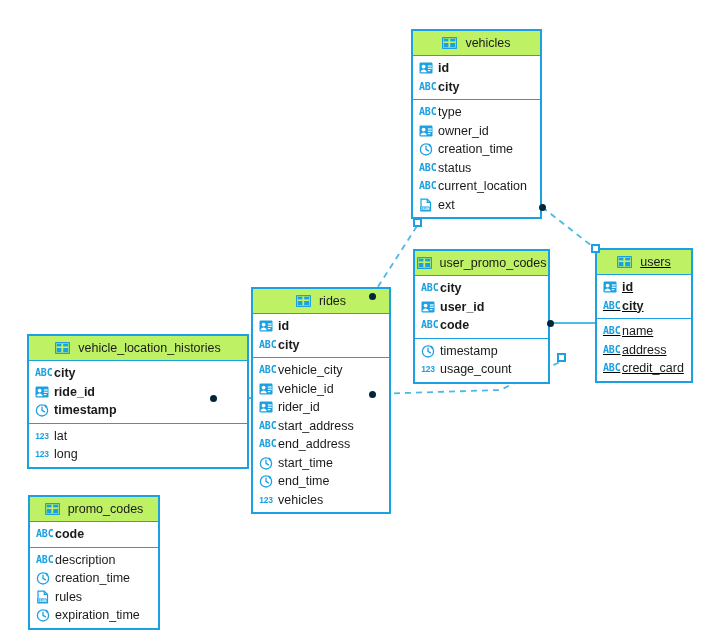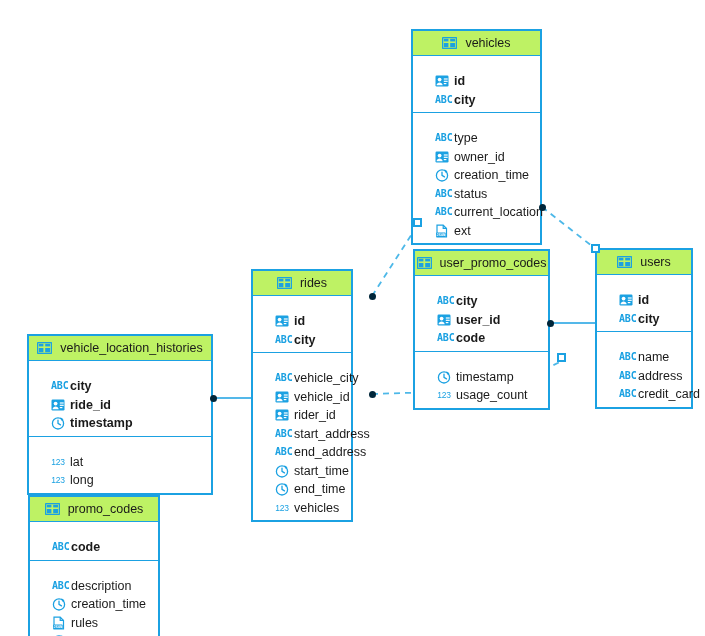--- a/index.html
+++ b/index.html
@@ -49,22 +49,21 @@
     background: #bef264;
     padding: 0 6px;
   }
   .table-title {
     font-size: 12.5px;
     color: #1a1a1a;
     white-space: nowrap;
     line-height: 1;
   }
   .section {
-    padding: 3px 0 3px 16px;
-    margin-top: 13px;
+    padding: 3px 0 3px 0;
   }
   .section.keys {
     border-bottom: 1px solid #1ba1e2;
   }
   .field-row {
     display: flex;
     align-items: center;
     gap: 5px;
     height: 18.5px;
     padding: 0 6px;
@@ -94,21 +93,21 @@
     font-size: 10px;
     font-weight: bold;
     color: #1ba1e2;
     line-height: 14px;
     text-align: left;
     letter-spacing: -0.2px;
   }
   .ico-123 {
     font-family: "Liberation Sans", sans-serif;
     font-size: 8.5px;
-    font-weight: normal;
+    font-weight: bold;
     color: #1ba1e2;
     line-height: 15px;
     text-align: center;
     letter-spacing: -0.3px;
   }
 
   
   .ico-grid {
     width: 15px;
     height: 12px;
@@ -274,21 +273,21 @@
               </svg>
             </span>
             <span class="field-label">timestamp</span>
           </div>
           <div class="field-row">
             <span class="icon ico-123">123</span>
             <span class="field-label">usage_count</span>
           </div>
         </div>
       </div>
-      <div class="table-node" style="left: 595px; top: 248px; width: 98px;">
+      <div class="table-node" style="left: 595px; top: 248px; width: 98px; text-decoration: underline;">
         <div class="table-header">
           <span class="icon ico-grid">
             <svg width="15" height="12" viewBox="0 0 15 12">
               <rect x="0.5" y="0.5" width="14" height="11" rx="1" fill="none" stroke="#1ba1e2" stroke-width="1.4"></rect>
               <rect x="1.8" y="1.8" width="4.6" height="2.6" fill="#1ba1e2"></rect>
               <rect x="8.2" y="1.8" width="4.9" height="2.6" fill="#1ba1e2"></rect>
               <rect x="1.8" y="6" width="4.6" height="4.2" fill="#1ba1e2"></rect>
               <rect x="8.2" y="6" width="4.9" height="4.2" fill="#1ba1e2"></rect>
             </svg>
           </span>
@@ -321,21 +320,21 @@
           <div class="field-row">
             <span class="icon ico-abc">ABC</span>
             <span class="field-label">address</span>
           </div>
           <div class="field-row">
             <span class="icon ico-abc">ABC</span>
             <span class="field-label">credit_card</span>
           </div>
         </div>
       </div>
-      <div class="table-node" style="left: 251px; top: 269px; width: 102px;">
+      <div class="table-node" style="left: 251px; top: 287px; width: 140px;">
         <div class="table-header">
           <span class="icon ico-grid">
             <svg width="15" height="12" viewBox="0 0 15 12">
               <rect x="0.5" y="0.5" width="14" height="11" rx="1" fill="none" stroke="#1ba1e2" stroke-width="1.4"></rect>
               <rect x="1.8" y="1.8" width="4.6" height="2.6" fill="#1ba1e2"></rect>
               <rect x="8.2" y="1.8" width="4.9" height="2.6" fill="#1ba1e2"></rect>
               <rect x="1.8" y="6" width="4.6" height="4.2" fill="#1ba1e2"></rect>
               <rect x="8.2" y="6" width="4.9" height="4.2" fill="#1ba1e2"></rect>
             </svg>
           </span>
@@ -418,21 +417,21 @@
               </svg>
             </span>
             <span class="field-label">end_time</span>
           </div>
           <div class="field-row">
             <span class="icon ico-123">123</span>
             <span class="field-label">vehicles</span>
           </div>
         </div>
       </div>
-      <div class="table-node" style="left: 27px; top: 334px; width: 186px;">
+      <div class="table-node" style="left: 27px; top: 334px; width: 222px;">
         <div class="table-header">
           <span class="icon ico-grid">
             <svg width="15" height="12" viewBox="0 0 15 12">
               <rect x="0.5" y="0.5" width="14" height="11" rx="1" fill="none" stroke="#1ba1e2" stroke-width="1.4"></rect>
               <rect x="1.8" y="1.8" width="4.6" height="2.6" fill="#1ba1e2"></rect>
               <rect x="8.2" y="1.8" width="4.9" height="2.6" fill="#1ba1e2"></rect>
               <rect x="1.8" y="6" width="4.6" height="4.2" fill="#1ba1e2"></rect>
               <rect x="8.2" y="6" width="4.9" height="4.2" fill="#1ba1e2"></rect>
             </svg>
           </span>

